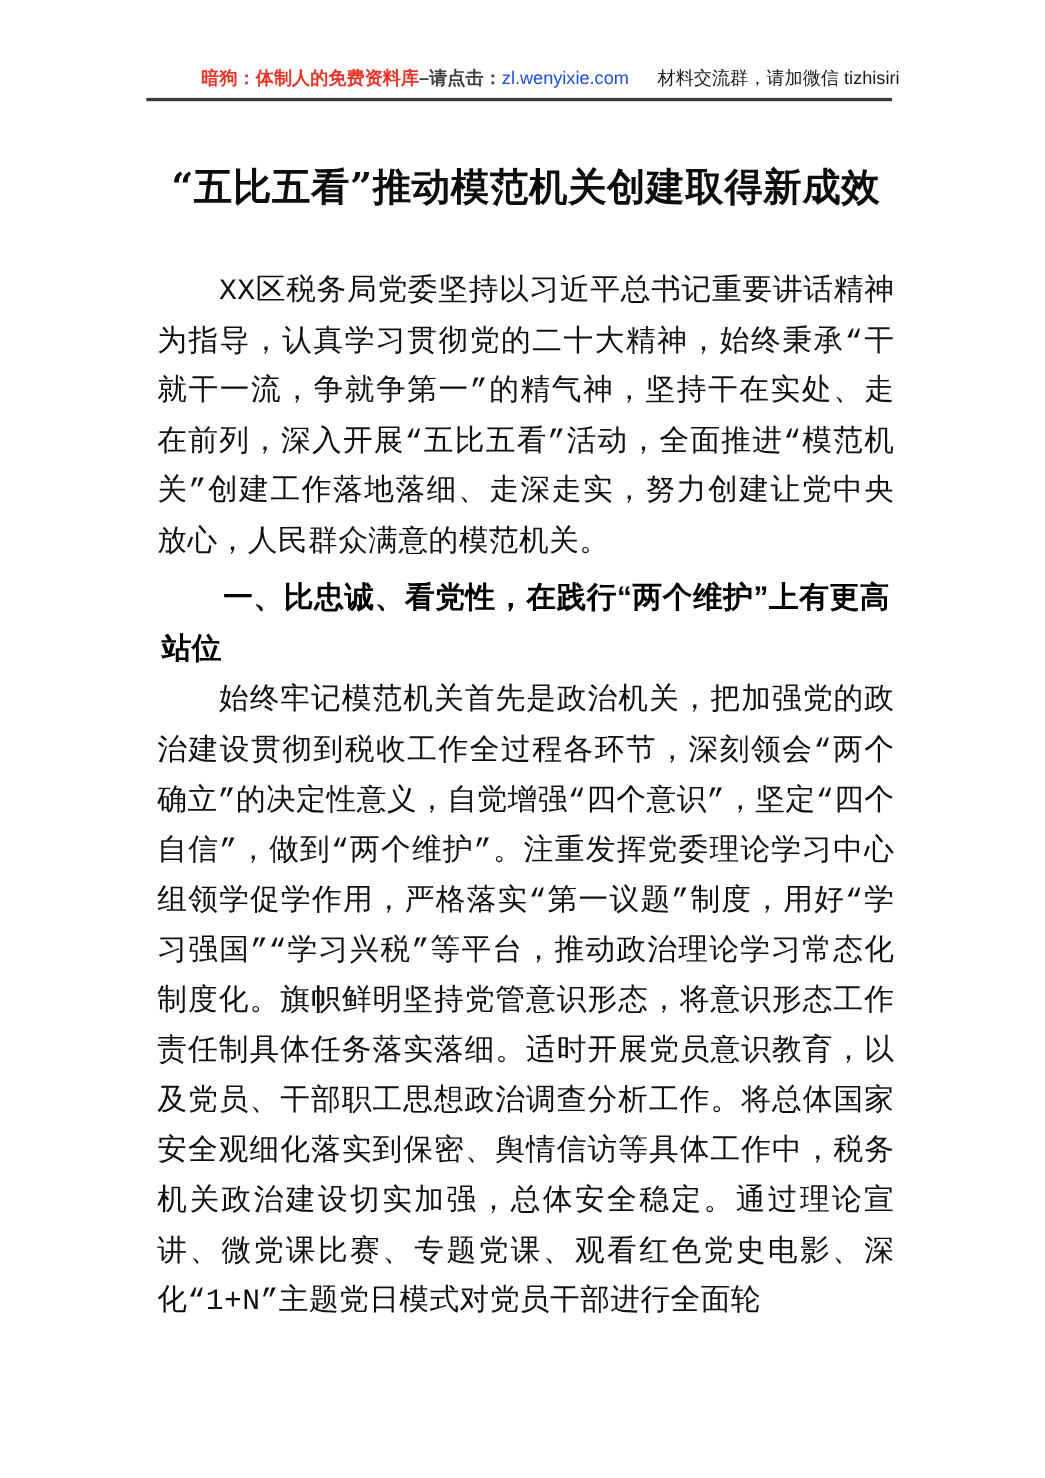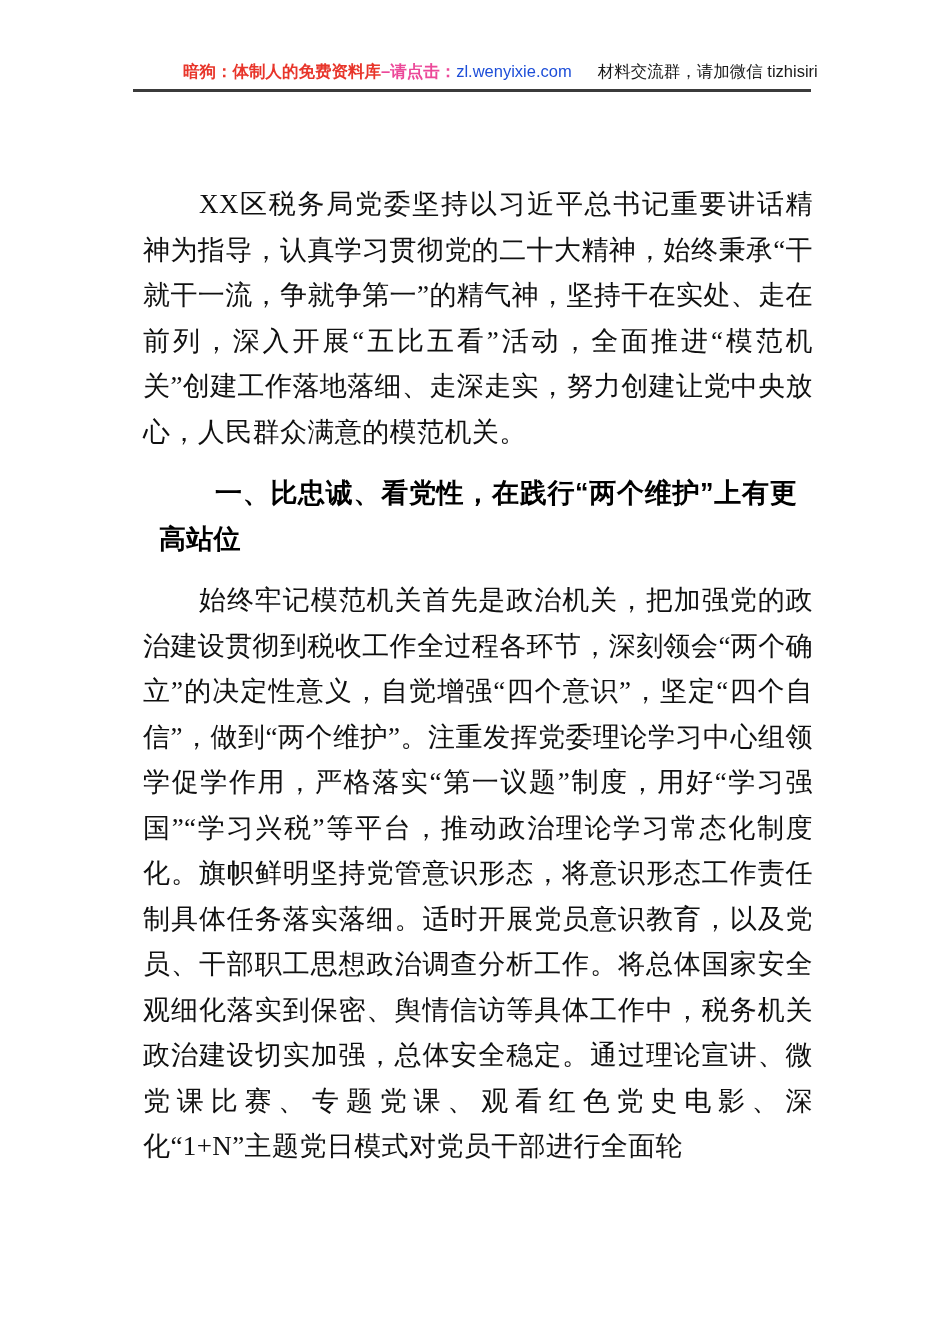--- a/index.html
+++ b/index.html
@@ -42,21 +42,21 @@
     letter-spacing: 0px;
     text-align: left;
     padding-left: 14px;
   }
   .hdr-red {
     color: #e8352a;
     font-weight: 700;
     padding-left: 36px;
   }
   .hdr-black {
-    color: #ec4899;
+    color: #404040;
     font-weight: 700;
   }
   .hdr-link {
     color: #1d4ed8;
     font-weight: 400;
     text-decoration: none;
   }
   .hdr-tail {
     color: #1a1a1a;
     font-weight: 400;
@@ -89,58 +89,59 @@
     padding: 0 8px;
     letter-spacing: 0.5px;
     color: #0d0d0d;
   }
 
   .spacer-after-title {
     height: 42px;
   }
 
   .para {
-    font-family: Liberation Serif, serif;
+    font-family: Liberation Mono, monospace;
     font-size: 27px;
     line-height: 45.5px;
     text-align: justify;
     text-justify: inter-ideograph;
     text-indent: 56px;
     margin: 0;
     letter-spacing: 0.4px;
     color: #101010;
   }
 
   .section-heading {
     font-family: "Liberation Sans", "DejaVu Sans", sans-serif;
     font-weight: 700;
     font-size: 27px;
     line-height: 45.5px;
     text-align: justify;
     text-justify: inter-ideograph;
     text-indent: 56px;
-    margin: 16px;
+    margin: 4px;
     letter-spacing: 0.3px;
     color: #000000;
   }
 </style>
 </head>
 <body>
 
 <div class="page">
 
   <div class="page-header">
     <span class="header-line">
       <span class="hdr-red">暗狗：体制人的免费资料库</span><span class="hdr-black">–请点击：</span><a class="hdr-link" href="#">zl.wenyixie.com</a><span class="hdr-tail">材料交流群，请加微信 tizhisiri</span>
     </span>
   </div>
   <div class="header-rule"></div>
 
   <div class="doc-body">
 
+    <h1 class="doc-title">“五比五看”推动模范机关创建取得新成效</h1>
 
     <div class="spacer-after-title"></div>
 
     <p class="para">XX区税务局党委坚持以习近平总书记重要讲话精神为指导，认真学习贯彻党的二十大精神，始终秉承“干就干一流，争就争第一”的精气神，坚持干在实处、走在前列，深入开展“五比五看”活动，全面推进“模范机关”创建工作落地落细、走深走实，努力创建让党中央放心，人民群众满意的模范机关。</p>
 
     <p class="section-heading">一、比忠诚、看党性，在践行“两个维护”上有更高站位</p>
 
     <p class="para">始终牢记模范机关首先是政治机关，把加强党的政治建设贯彻到税收工作全过程各环节，深刻领会“两个确立”的决定性意义，自觉增强“四个意识”，坚定“四个自信”，做到“两个维护”。注重发挥党委理论学习中心组领学促学作用，严格落实“第一议题”制度，用好“学习强国”“学习兴税”等平台，推动政治理论学习常态化制度化。旗帜鲜明坚持党管意识形态，将意识形态工作责任制具体任务落实落细。适时开展党员意识教育，以及党员、干部职工思想政治调查分析工作。将总体国家安全观细化落实到保密、舆情信访等具体工作中，税务机关政治建设切实加强，总体安全稳定。通过理论宣讲、微党课比赛、专题党课、观看红色党史电影、深化“1+N”主题党日模式对党员干部进行全面轮</p>
 
   </div>

